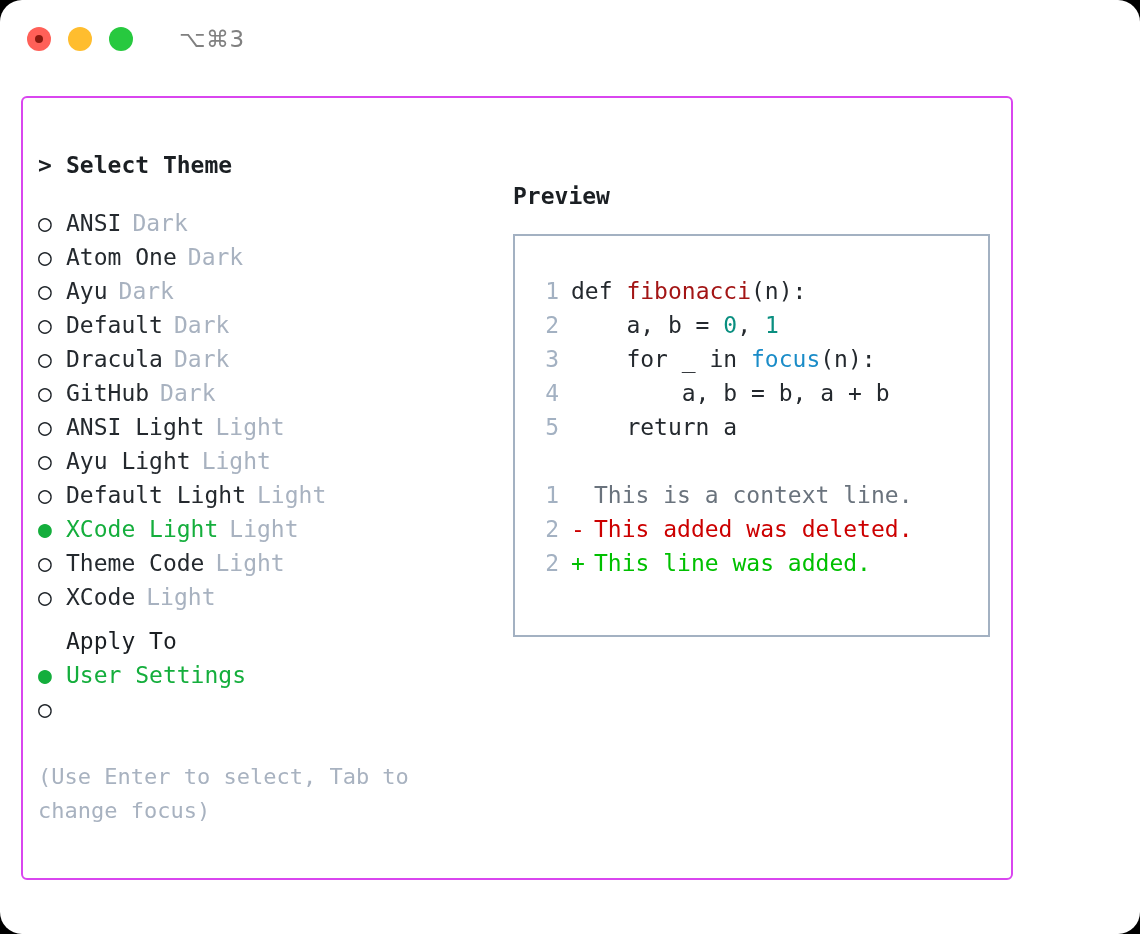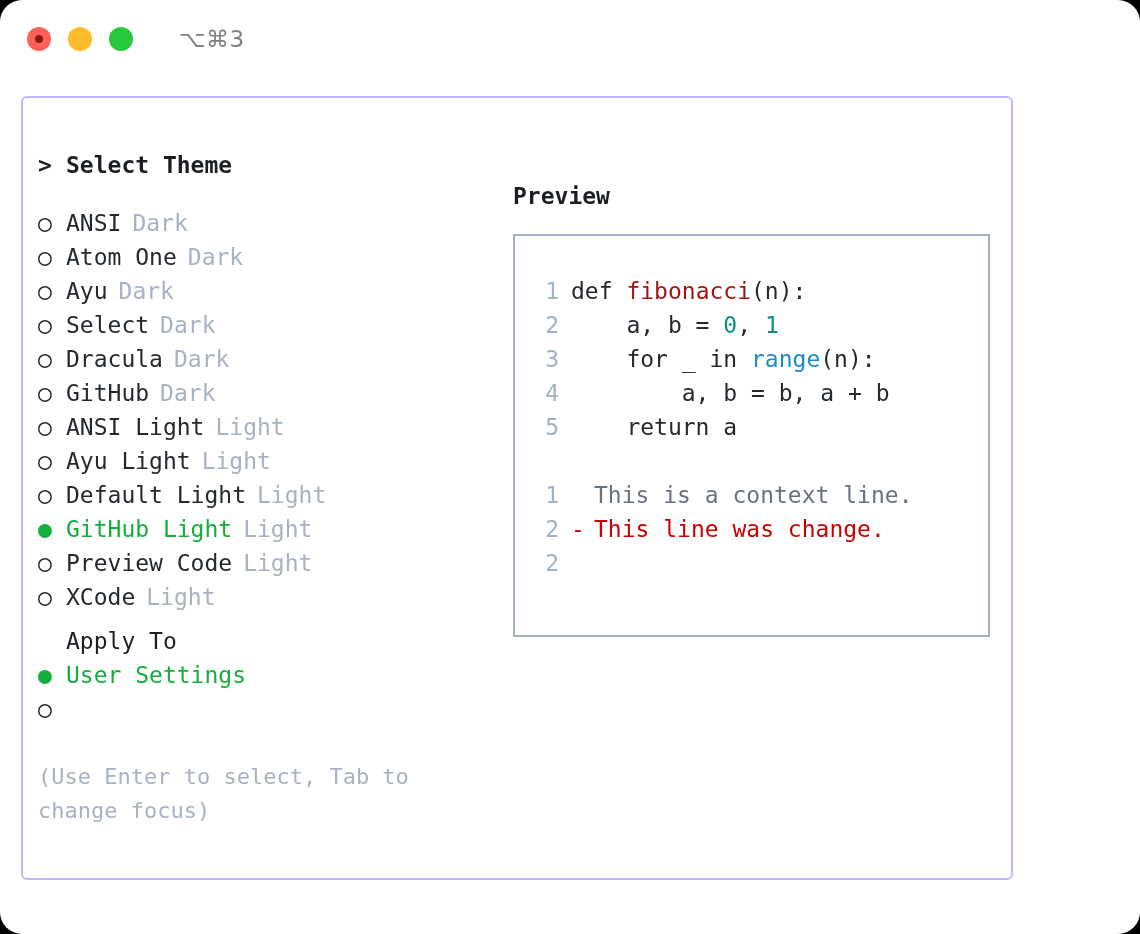--- a/index.html
+++ b/index.html
@@ -64,21 +64,21 @@
     font-family: "DejaVu Sans", "Liberation Sans", sans-serif;
   }
 
   
   .panel {
     position: absolute;
     left: 21px;
     top: 96px;
     width: 992px;
     height: 784px;
-    border: 2px solid #c4b5fd;
+    border: 2px solid #d946ef;
     border-radius: 6px;
     box-sizing: border-box;
   }
 
   .cols {
     position: absolute;
     left: 0; top: 0;
     width: 100%;
     height: 100%;
   }
@@ -219,28 +219,28 @@
     <div class="cols">
 
       <div class="left">
 
         <div class="heading"><span class="caret">&gt;</span><span>Select Theme</span></div>
 
         <div id="theme-items">
             <div class="opt"><span class="marker off">○</span><span class="label">ANSI</span><span class="badge">Dark</span></div>
             <div class="opt"><span class="marker off">○</span><span class="label">Atom One</span><span class="badge">Dark</span></div>
             <div class="opt"><span class="marker off">○</span><span class="label">Ayu</span><span class="badge">Dark</span></div>
-            <div class="opt"><span class="marker off">○</span><span class="label">Select</span><span class="badge">Dark</span></div>
+            <div class="opt"><span class="marker off">○</span><span class="label">Default</span><span class="badge">Dark</span></div>
             <div class="opt"><span class="marker off">○</span><span class="label">Dracula</span><span class="badge">Dark</span></div>
             <div class="opt"><span class="marker off">○</span><span class="label">GitHub</span><span class="badge">Dark</span></div>
             <div class="opt"><span class="marker off">○</span><span class="label">ANSI Light</span><span class="badge">Light</span></div>
             <div class="opt"><span class="marker off">○</span><span class="label">Ayu Light</span><span class="badge">Light</span></div>
             <div class="opt"><span class="marker off">○</span><span class="label">Default Light</span><span class="badge">Light</span></div>
-            <div class="opt selected"><span class="marker on">●</span><span class="label">GitHub Light</span><span class="badge">Light</span></div>
-            <div class="opt"><span class="marker off">○</span><span class="label">Preview Code</span><span class="badge">Light</span></div>
+            <div class="opt selected"><span class="marker on">●</span><span class="label">XCode Light</span><span class="badge">Light</span></div>
+            <div class="opt"><span class="marker off">○</span><span class="label">Theme Code</span><span class="badge">Light</span></div>
             <div class="opt"><span class="marker off">○</span><span class="label">XCode</span><span class="badge">Light</span></div>
           </div>
 
         <div class="section-gap"></div>
 
         <div class="subheading">Apply To</div>
 
         <div id="apply-items">
             <div class="opt selected"><span class="marker on">●</span><span class="label">User Settings</span></div>
             <div class="opt"><span class="marker off">○</span></div>
@@ -248,28 +248,28 @@
 
         <div class="hint">(Use Enter to select, Tab to change focus)</div>
       </div>
 
       <div class="right">
         <div class="preview-title">Preview</div>
         <div class="preview-box">
           <div id="code-lines">
               <div class="code-line"><span class="lineno">1</span><span>def </span><span class="tok-fn">fibonacci</span><span>(n):</span></div>
               <div class="code-line"><span class="lineno">2</span><span>    a, b = </span><span class="tok-num">0</span><span>, </span><span class="tok-num">1</span></div>
-              <div class="code-line"><span class="lineno">3</span><span>    for _ in </span><span class="tok-bi">range</span><span>(n):</span></div>
+              <div class="code-line"><span class="lineno">3</span><span>    for _ in </span><span class="tok-bi">focus</span><span>(n):</span></div>
               <div class="code-line"><span class="lineno">4</span><span>        a, b = b, a + b</span></div>
               <div class="code-line"><span class="lineno">5</span><span>    return a</span></div>
             </div>
           <div class="blank-row"></div>
           <div id="diff-lines">
               <div class="code-line"><span class="lineno">1</span><span class="diff-ctx"><span class="diff-sign"> </span><span>This is a context line.</span></span></div>
-              <div class="code-line"><span class="lineno">2</span><span class="diff-del"><span class="diff-sign">-</span><span>This line was change.</span></span></div>
-              <div class="code-line"><span class="lineno">2</span></div>
+              <div class="code-line"><span class="lineno">2</span><span class="diff-del"><span class="diff-sign">-</span><span>This added was deleted.</span></span></div>
+              <div class="code-line"><span class="lineno">2</span><span class="diff-add"><span class="diff-sign">+</span><span>This line was added.</span></span></div>
             </div>
         </div>
       </div>
 
     </div>
   </div>
 </div>
 
 </body></html>

